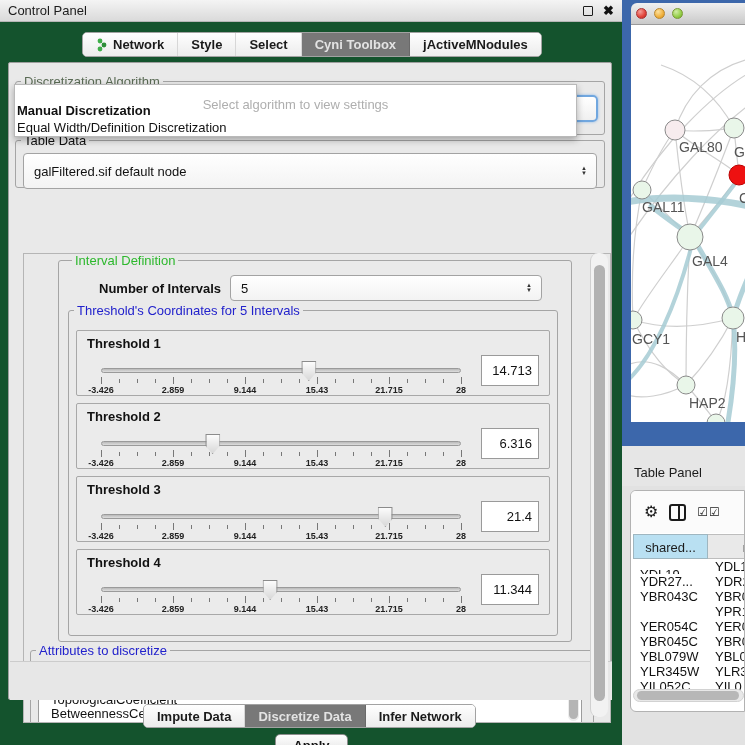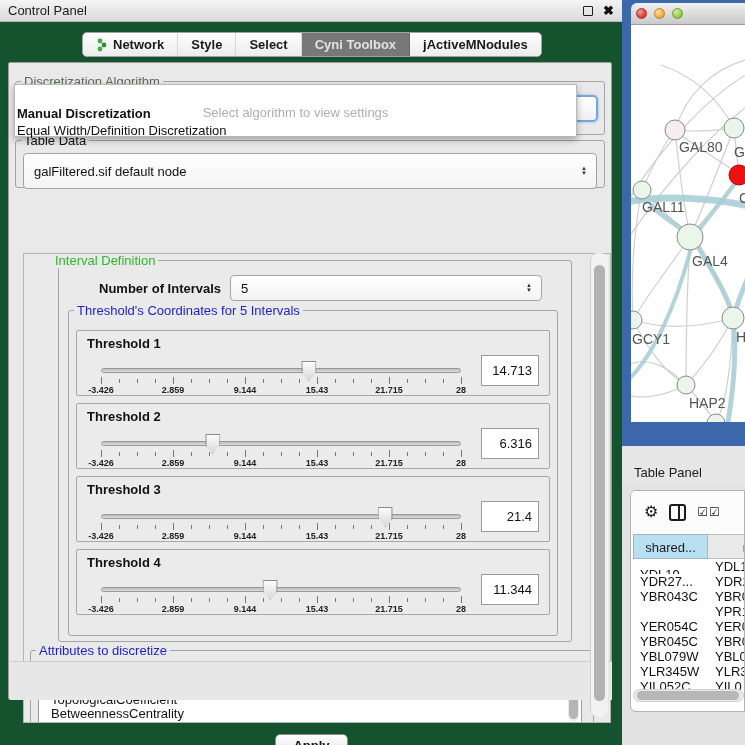--- a/index.html
+++ b/index.html
@@ -37,21 +37,21 @@
 
   
   .combo { position:absolute; background:linear-gradient(#ffffff,#f3f3f3); border:1px solid #a3a3a3;
     border-radius:4px; font-size:13px; color:#111; display:flex; align-items:center; padding:0 10px; }
   .spin-arrows { position:absolute; right:9px; top:50%; transform:translateY(-50%);
     display:flex; flex-direction:column; line-height:5px; font-size:6px; color:#333; }
 
   
   #algo-popup { left:14px; top:84px; width:563px; height:53px; background:#ffffff;
     border:1px solid #b9b9b9; box-shadow:0 3px 7px rgba(0,0,0,.30); z-index:30; font-size:13px; }
-  #popup-hint { text-align:center; color:#aeaeae; padding-top:20px; height:17px; }
+  #popup-hint { text-align:center; color:#aeaeae; padding-top:12px; height:17px; }
   .popup-opt { padding:1px 2px; color:#111; height:17px; }
   .popup-opt.bold { font-weight:bold; }
 
   #algo-combo-focus { left:560px; top:95px; width:38px; height:27px; border:2px solid #71a7df;
     border-radius:5px; background:linear-gradient(#ffffff,#f0f0f0); z-index:10;
     box-shadow:0 0 3px #8cb8e8; }
 
   
   #scroll-region { left:14px; top:190px; width:588px; height:470px; border:1px solid #b5b5b5; background:#e9e9e9; overflow:hidden; }
   #main-vscroll { left:567px; top:2px; width:18px; height:464px; background:#f2f2f2; border-left:1px solid #d0d0d0; border-radius:8px; }
@@ -170,21 +170,21 @@
     <div class="groupbox" style="left:6px; top:77px; width:590px; height:48px;"></div>
     <span class="grouplabel" style="left:12px; top:70px; color:#111;">Table Data</span>
     <div class="combo" style="left:14px; top:90px; width:574px; height:36px;">
       <span>galFiltered.sif default node</span>
       <span class="spin-arrows">▲<br>▼</span>
     </div>
 
     <div id="scroll-region" class="abs">
 
       <div class="groupbox" style="left:34px; top:6px; width:514px; height:382px; background:#eaeaea;"></div>
-      <span class="grouplabel lbl-green" style="left:28px; top:-1px;">Interval Definition</span>
+      <span class="grouplabel lbl-green" style="left:48px; top:-1px;">Interval Definition</span>
 
       <span class="grouplabel" style="left:72px; top:27px; color:#111; font-weight:bold; background:transparent;">Number of Intervals</span>
       <div class="combo" style="left:206px; top:21px; width:312px; height:26px;">
         <span>5</span>
         <span class="spin-arrows">▲<br>▼</span>
       </div>
 
       <div class="groupbox" style="left:44px; top:56px; width:490px; height:326px;"></div>
       <span class="grouplabel lbl-blue" style="left:50px; top:49px; background:#eaeaea;">Threshold's Coordinates for 5 Intervals</span>
 
@@ -373,20 +373,31 @@
   </div>
 
   <div id="algo-combo-focus" class="abs"></div>
 
   <div id="algo-popup" class="abs">
     <div id="popup-hint">Select algorithm to view settings</div>
     <div class="popup-opt bold">Manual Discretization</div>
     <div class="popup-opt">Equal Width/Definition Discretization</div>
   </div>
 
+  <div id="bottom-tabs" class="abs">
+      <div class="tab" style="min-width: 66px;">
+        <span>Impute Data</span>
+      </div>
+      <div class="tab selected" style="min-width: 82px;">
+        <span>Discretize Data</span>
+      </div>
+      <div class="tab" style="min-width: 84px;">
+        <span>Infer Network</span>
+      </div>
+    </div>
 </div>
 
 <div id="net-frame" class="abs"></div>
 <div id="net-titlebar" class="abs">
   <span class="traffic t-red"></span>
   <span class="traffic t-yellow"></span>
   <span class="traffic t-green"></span>
 </div>
 <div id="net-canvas" class="abs">
   <svg id="net-svg" width="114" height="397" viewBox="0 0 114 397">

